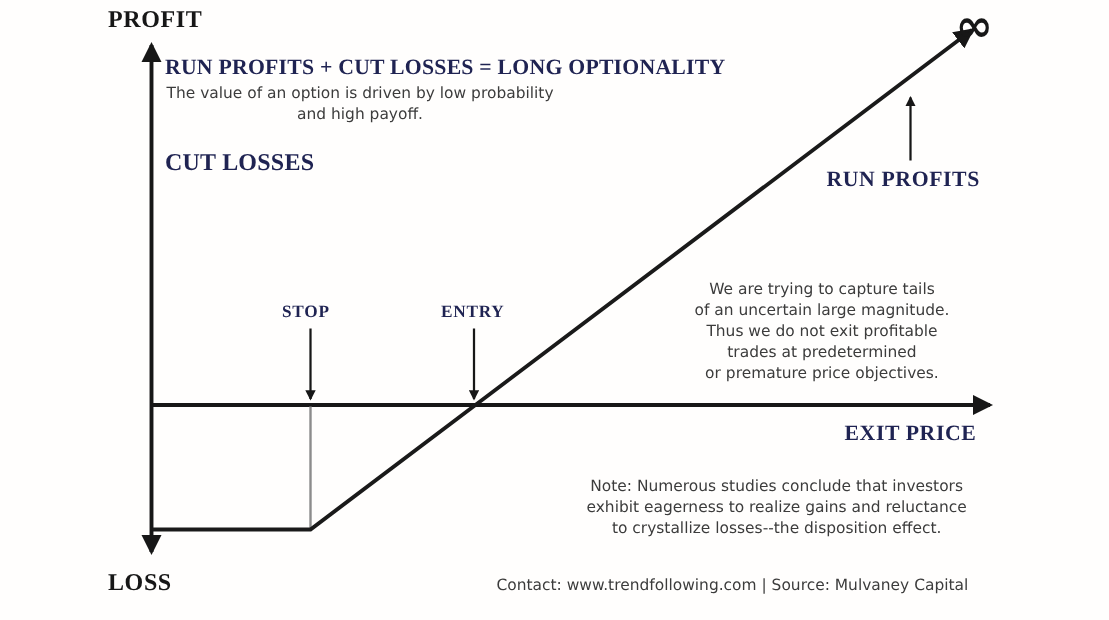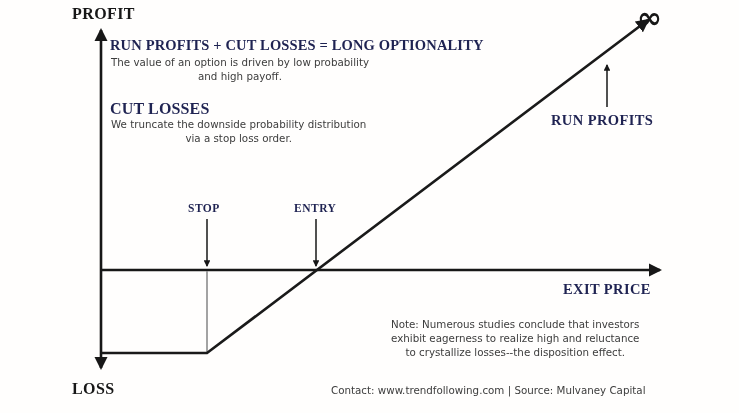--- a/index.html
+++ b/index.html
@@ -110,26 +110,29 @@
   <div class="lbl axis-cap" id="profit-label">PROFIT</div>
   <div class="lbl axis-cap" id="loss-label">LOSS</div>
   <div class="lbl" id="infinity-label">∞</div>
   <div class="lbl navy-serif" id="exit-price-label">EXIT PRICE</div>
 
   <div class="lbl navy-serif" id="headline-run-cut">RUN PROFITS + CUT LOSSES = LONG OPTIONALITY</div>
   <div class="lbl body-copy" id="body-optionality">The value of an option is driven by low probability
 and high payoff.</div>
 
   <div class="lbl navy-serif" id="headline-cut-losses">CUT LOSSES</div>
-  <div class="lbl body-copy" id="body-cut-losses">We truncate the downside probability distribution
-via a stop loss order.</div>
 
   <div class="lbl navy-serif" id="stop-marker">STOP</div>
   <div class="lbl navy-serif" id="entry-marker">ENTRY</div>
   <div class="lbl navy-serif" id="run-profits-marker">RUN PROFITS</div>
 
+  <div class="lbl body-copy" id="body-tails">We are trying to capture tails
+of an uncertain large magnitude.
+Thus we do not exit profitable
+trades at predetermined
+or premature price objectives.</div>
 
   <div class="lbl body-copy" id="note-disposition">Note: Numerous studies conclude that investors
-exhibit eagerness to realize high and reluctance
+exhibit eagerness to realize gains and reluctance
 to crystallize losses--the disposition effect.</div>
   <div class="lbl body-copy" id="contact-line">Contact: www.trendfollowing.com | Source: Mulvaney Capital</div>
 
 </div>
 
 </body></html>

